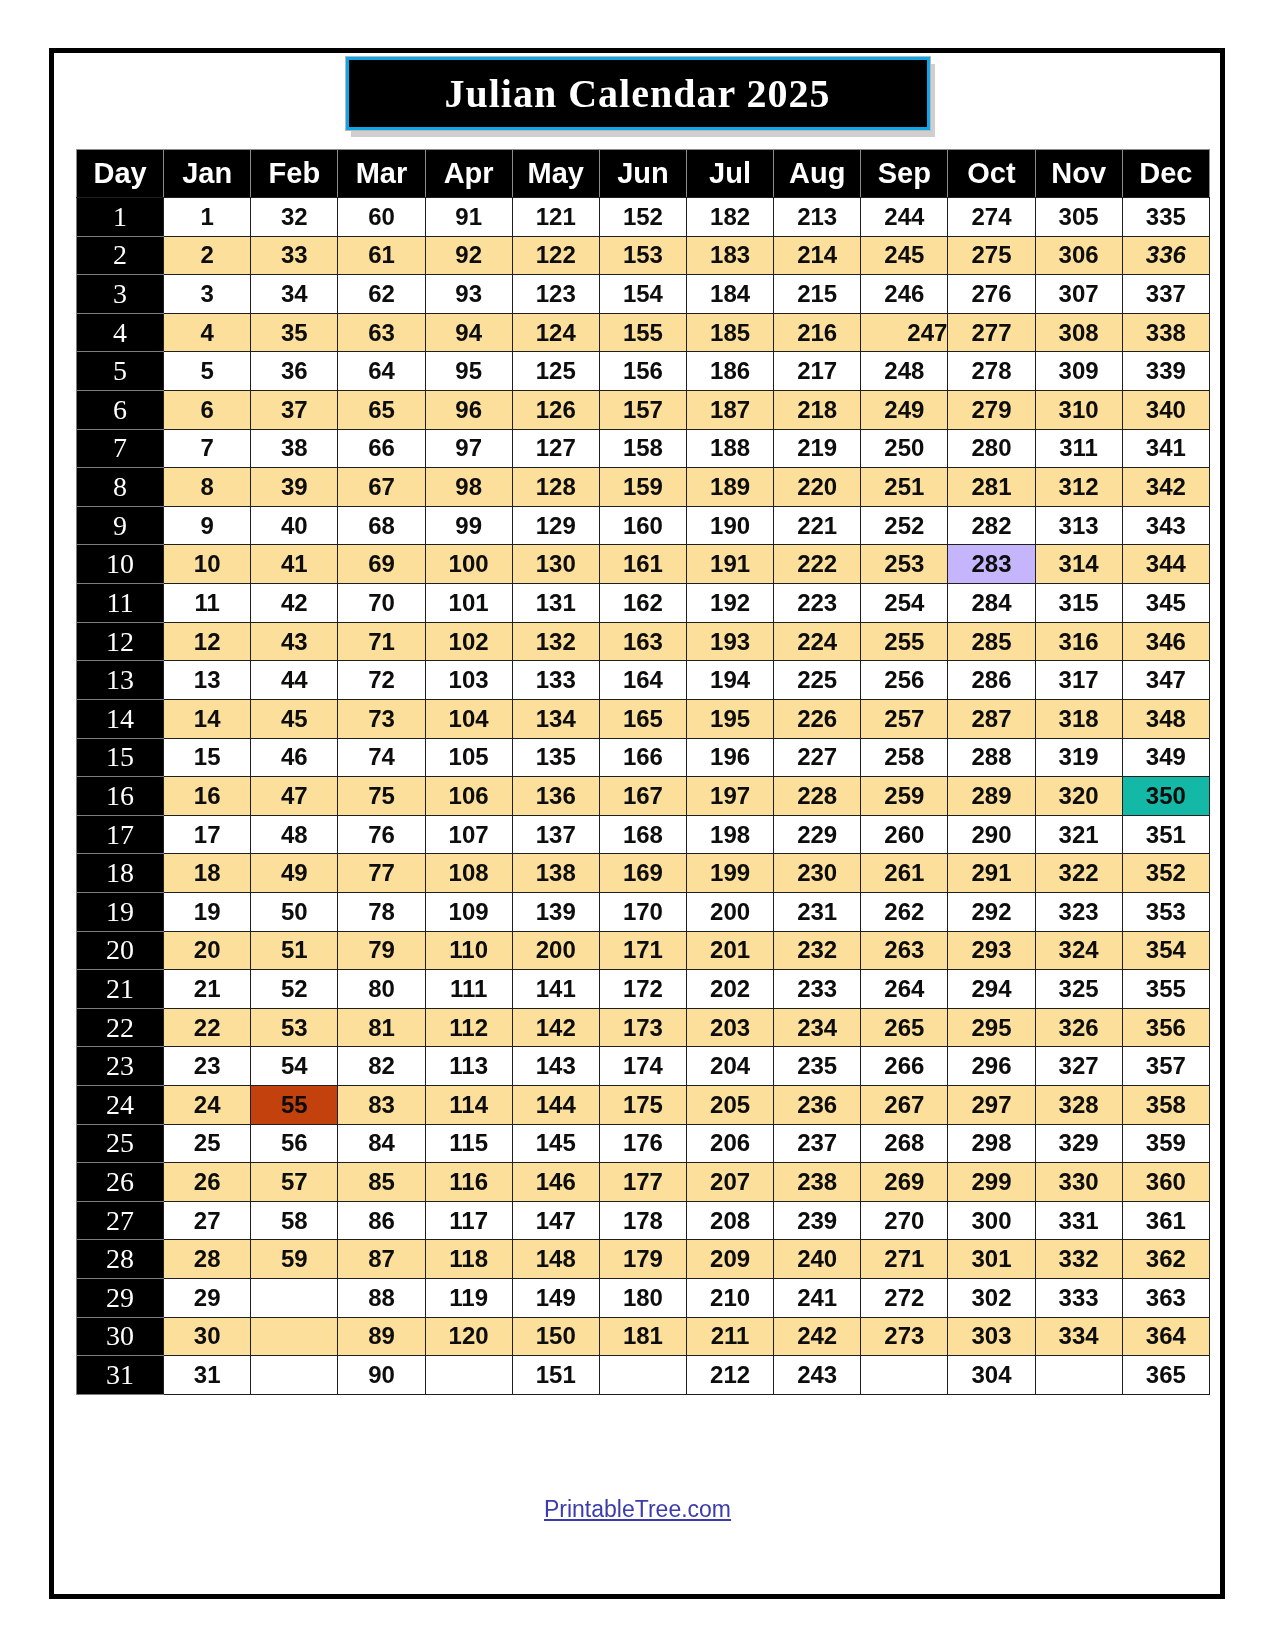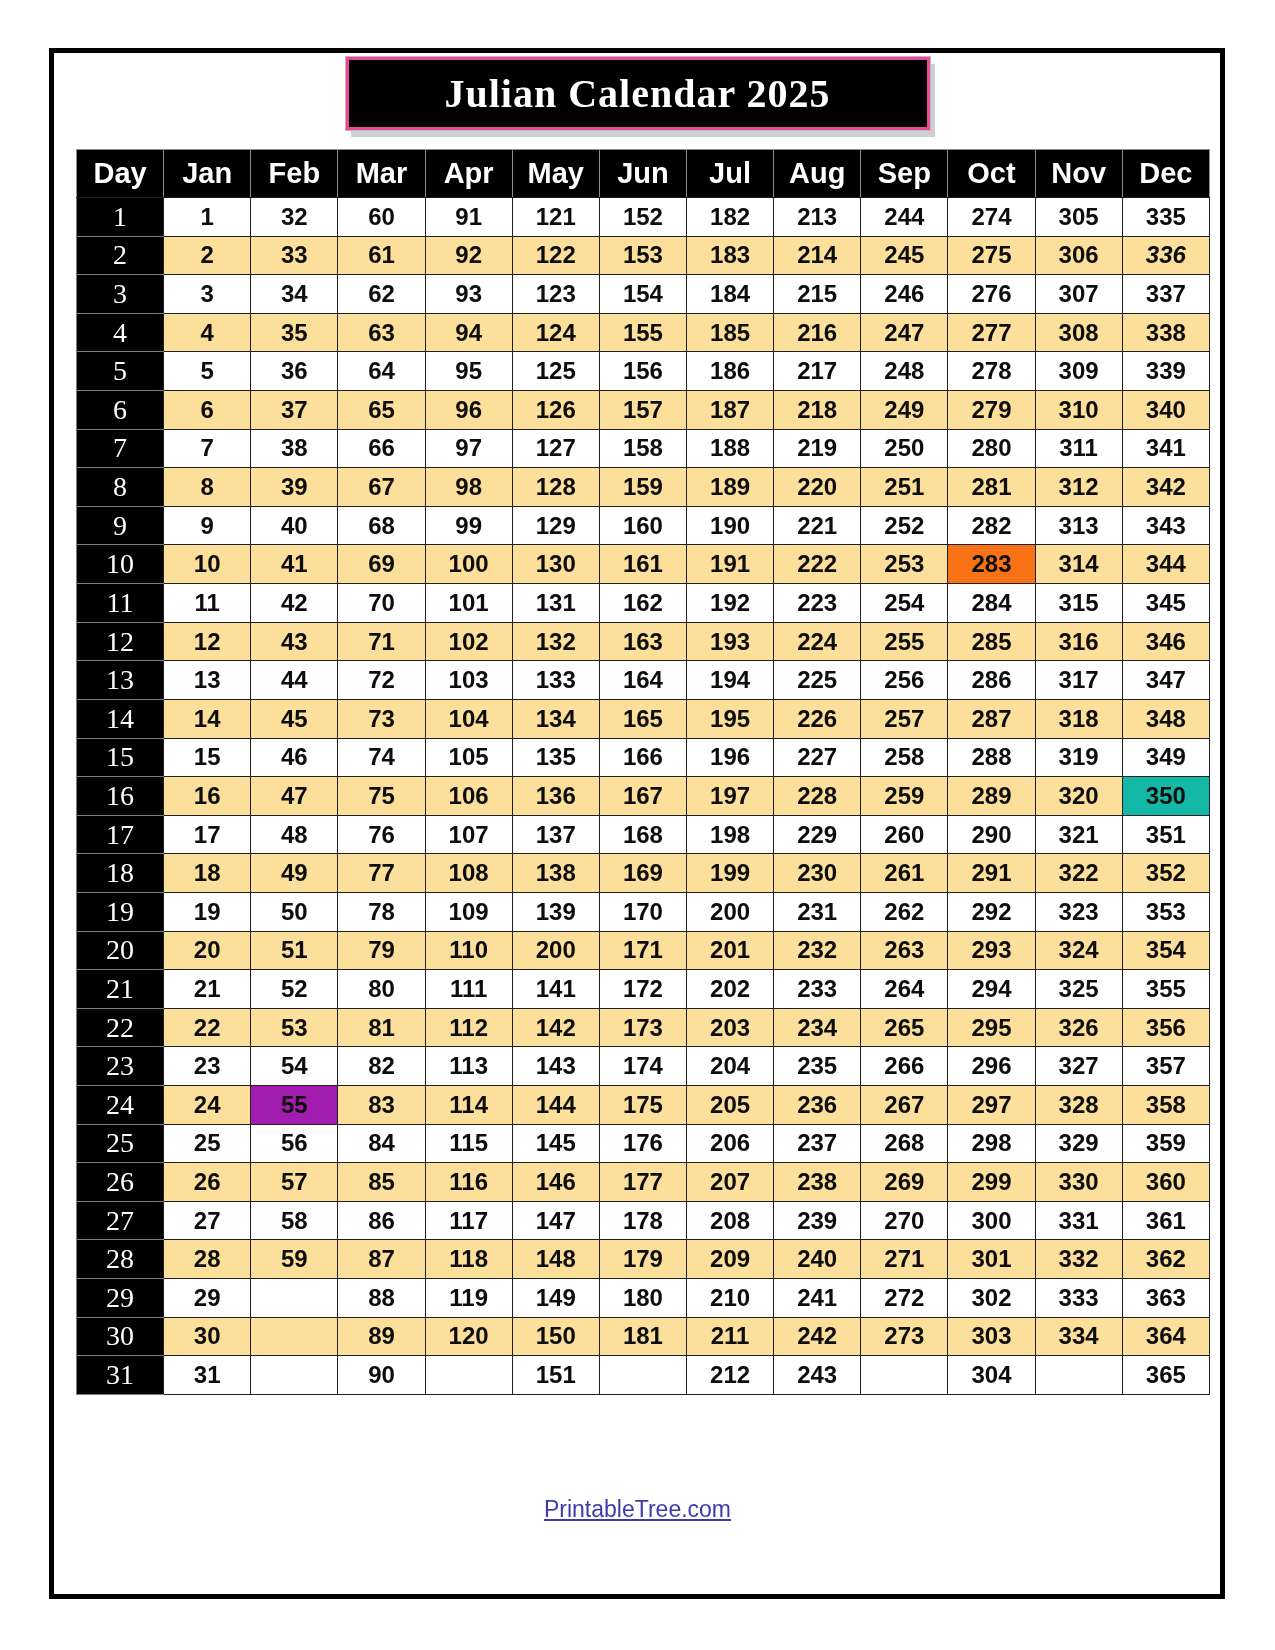--- a/index.html
+++ b/index.html
@@ -2,21 +2,21 @@
 <html><head>
 <meta charset="utf-8">
 <style>
   * { margin:0; padding:0; box-sizing:border-box; }
   body { background:#ffffff; font-family:"Liberation Sans", sans-serif; }
   .page { position:relative; width:1275px; height:1650px; background:#ffffff; overflow:hidden; }
   .frame { position:absolute; left:49px; top:48px; width:1176px; height:1551px;
            border:5px solid #000000; background:#ffffff; }
   .title-banner { position:absolute; left:50%; transform:translateX(-50%); top:57px;
                   width:584px; height:73px; background:#000000;
-                  border:3px solid #ec4899; outline:1px solid #b9b9b9;
+                  border:3px solid #0ea5e9; outline:1px solid #b9b9b9;
                   box-shadow:5px 7px 0 #cfcfcf;
                   display:flex; align-items:center; justify-content:center; }
   .title-banner span { color:#ffffff; font-family:"Liberation Serif", serif;
                        font-weight:bold; font-size:40px; letter-spacing:1px; white-space:nowrap; }
   table.cal { position:absolute; left:76px; top:149px; width:1134px; height:1246px;
               table-layout:fixed; border-collapse:collapse; }
   table.cal th { background:#000000; color:#ffffff; font-weight:bold; font-size:29px;
                  height:48px; text-align:center; vertical-align:middle;
                  border:1px solid #8c8c8c; border-bottom-color:#1c1c1c; }
   table.cal td { border:1px solid #1f1f1f; text-align:center; vertical-align:middle;
@@ -104,21 +104,21 @@
         <tr>
           <td class="day">4</td>
           <td style="background: rgb(251, 223, 155);">4</td>
           <td style="background: rgb(251, 223, 155);">35</td>
           <td style="background: rgb(251, 223, 155);">63</td>
           <td style="background: rgb(251, 223, 155);">94</td>
           <td style="background: rgb(251, 223, 155);">124</td>
           <td style="background: rgb(251, 223, 155);">155</td>
           <td style="background: rgb(251, 223, 155);">185</td>
           <td style="background: rgb(251, 223, 155);">216</td>
-          <td style="background: rgb(251, 223, 155);">247</td>
+          <td style="background: rgb(251, 223, 155); text-align: right;">247</td>
           <td style="background: rgb(251, 223, 155);">277</td>
           <td style="background: rgb(251, 223, 155);">308</td>
           <td style="background: rgb(251, 223, 155);">338</td>
         </tr>
         <tr>
           <td class="day">5</td>
           <td>5</td>
           <td>36</td>
           <td>64</td>
           <td>95</td>
@@ -195,21 +195,21 @@
           <td class="day">10</td>
           <td style="background: rgb(251, 223, 155);">10</td>
           <td style="background: rgb(251, 223, 155);">41</td>
           <td style="background: rgb(251, 223, 155);">69</td>
           <td style="background: rgb(251, 223, 155);">100</td>
           <td style="background: rgb(251, 223, 155);">130</td>
           <td style="background: rgb(251, 223, 155);">161</td>
           <td style="background: rgb(251, 223, 155);">191</td>
           <td style="background: rgb(251, 223, 155);">222</td>
           <td style="background: rgb(251, 223, 155);">253</td>
-          <td style="background: #f97316;">283</td>
+          <td style="background: #c4b5fd;">283</td>
           <td style="background: rgb(251, 223, 155);">314</td>
           <td style="background: rgb(251, 223, 155);">344</td>
         </tr>
         <tr>
           <td class="day">11</td>
           <td>11</td>
           <td>42</td>
           <td>70</td>
           <td>101</td>
           <td>131</td>
@@ -397,21 +397,21 @@
           <td>204</td>
           <td>235</td>
           <td>266</td>
           <td>296</td>
           <td>327</td>
           <td>357</td>
         </tr>
         <tr>
           <td class="day">24</td>
           <td style="background: rgb(251, 223, 155);">24</td>
-          <td style="background: #a21caf;">55</td>
+          <td style="background: #c2410c;">55</td>
           <td style="background: rgb(251, 223, 155);">83</td>
           <td style="background: rgb(251, 223, 155);">114</td>
           <td style="background: rgb(251, 223, 155);">144</td>
           <td style="background: rgb(251, 223, 155);">175</td>
           <td style="background: rgb(251, 223, 155);">205</td>
           <td style="background: rgb(251, 223, 155);">236</td>
           <td style="background: rgb(251, 223, 155);">267</td>
           <td style="background: rgb(251, 223, 155);">297</td>
           <td style="background: rgb(251, 223, 155);">328</td>
           <td style="background: rgb(251, 223, 155);">358</td>

